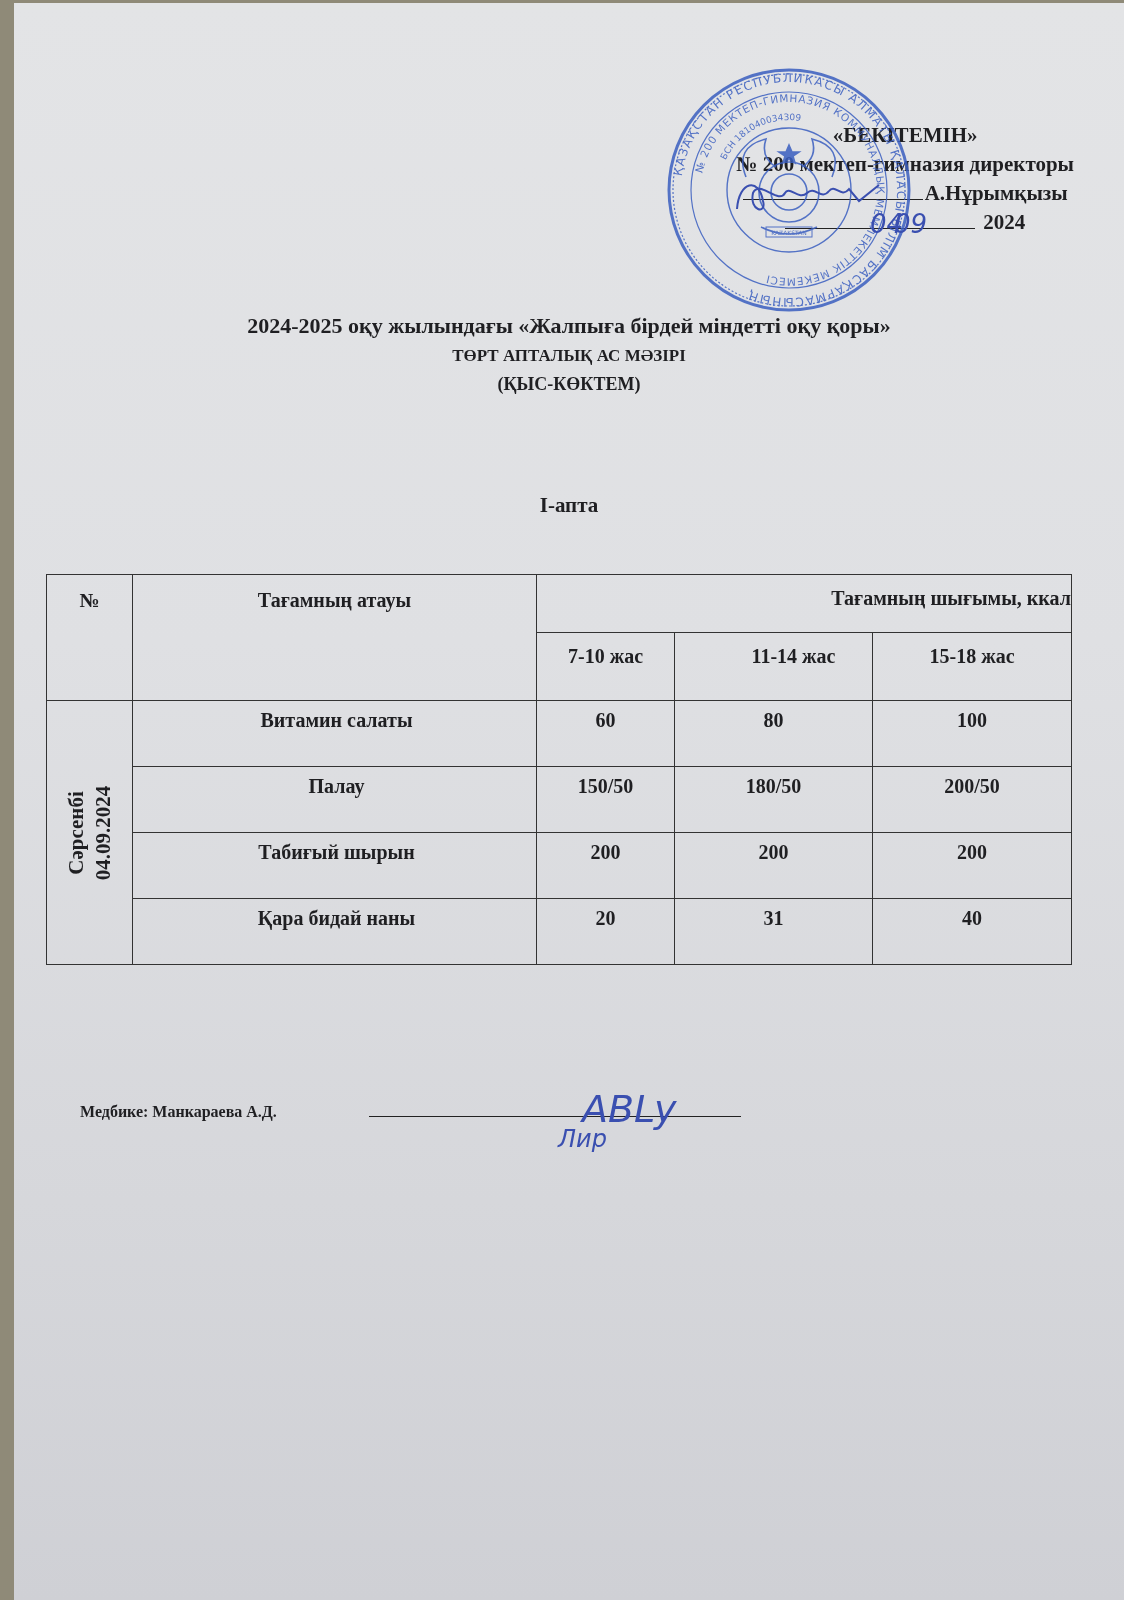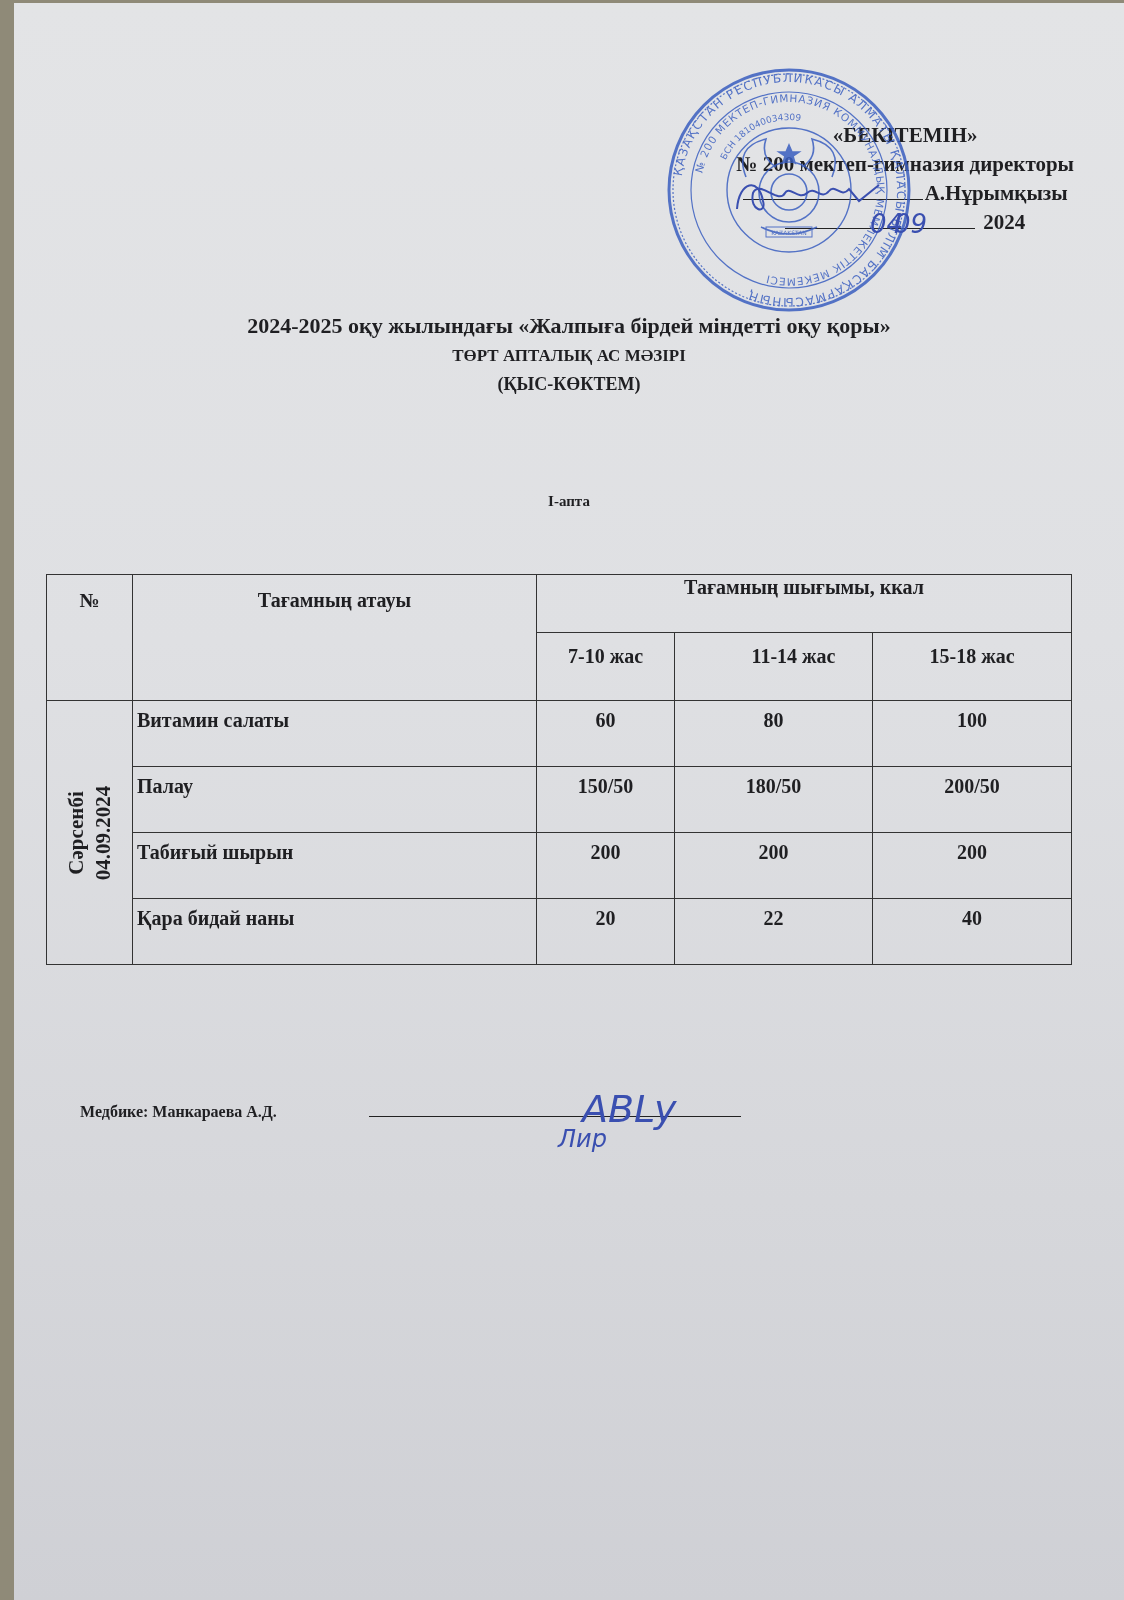--- a/index.html
+++ b/index.html
@@ -66,56 +66,56 @@
     }
     .title-block .t1 { font-size: 22px; line-height: 30px; }
     .title-block .t2 { font-size: 22px; line-height: 30px; }
     .title-block .t3 { font-size: 17px; line-height: 30px; }
     .title-block .t4 { font-size: 18px; line-height: 26px; }
     .week {
       position: absolute;
       left: 0; width: 1110px; top: 490px;
       text-align: center;
       font-weight: bold;
-      font-size: 15px;
+      font-size: 21px;
     }
     table.menu {
       position: absolute;
       left: 32px; top: 571px;
       width: 1026px;
       border-collapse: collapse;
       font-weight: bold;
       font-size: 20px;
     }
     table.menu td, table.menu th {
       border: 1.5px solid #333;
       vertical-align: top;
     }
     table.menu th { font-weight: bold; }
     .h-no { width: 86px; text-align: center; padding-top: 14px; }
     .h-name { width: 404px; text-align: center; padding-top: 14px; }
-    .h-yield { text-align: center; padding-top: 1px; height: 58px; }
+    .h-yield { text-align: right; padding-top: 12px; height: 58px; }
     .h-age { text-align: center; padding-top: 12px; height: 68px; }
     .h-age1 { width: 138px; }
     .h-age2 { width: 198px; padding-left: 40px; }
     .day-cell {
       width: 86px;
       position: relative;
       vertical-align: middle !important;
     }
     .day-rot {
       position: absolute;
       left: 50%; top: 50%;
       transform: translate(-50%, -50%) rotate(-90deg);
       text-align: center;
       white-space: nowrap;
       font-size: 21px;
       line-height: 27px;
     }
-    .dish { text-align: left; padding: 8px 0 0 4px; height: 66px; }
+    .dish { text-align: center; padding: 8px 0 0 4px; height: 66px; }
     .val { text-align: center; padding-top: 8px; }
     .footer {
       position: absolute;
       left: 66px; top: 1096px;
       font-weight: bold;
     }
     .footer .row1 { font-size: 19px; line-height: 28px; white-space: nowrap; }
     .footer .row2 { font-size: 16px; line-height: 26px; white-space: nowrap; }
     .uline {
       display: inline-block;
@@ -214,21 +214,21 @@
     </tr>
     <tr>
       <td class="dish">Табиғый шырын</td>
       <td class="val">200</td>
       <td class="val">200</td>
       <td class="val">200</td>
     </tr>
     <tr>
       <td class="dish">Қара бидай наны</td>
       <td class="val">20</td>
-      <td class="val">22</td>
+      <td class="val">31</td>
       <td class="val">40</td>
     </tr>
   </tbody>
     </table>
 
   <div class="footer">
     <div class="row2"><span>Медбике:  Манкараева А.Д.</span><span class="uline" style="width:372px;margin-left:92px"></span></div>
   </div>
   <span class="handwrite" style="left:568px;top:1084px;font-size:38px;">ABLy</span>
   <span class="handwrite" style="left:544px;top:1122px;font-size:24px;">Лир</span>

